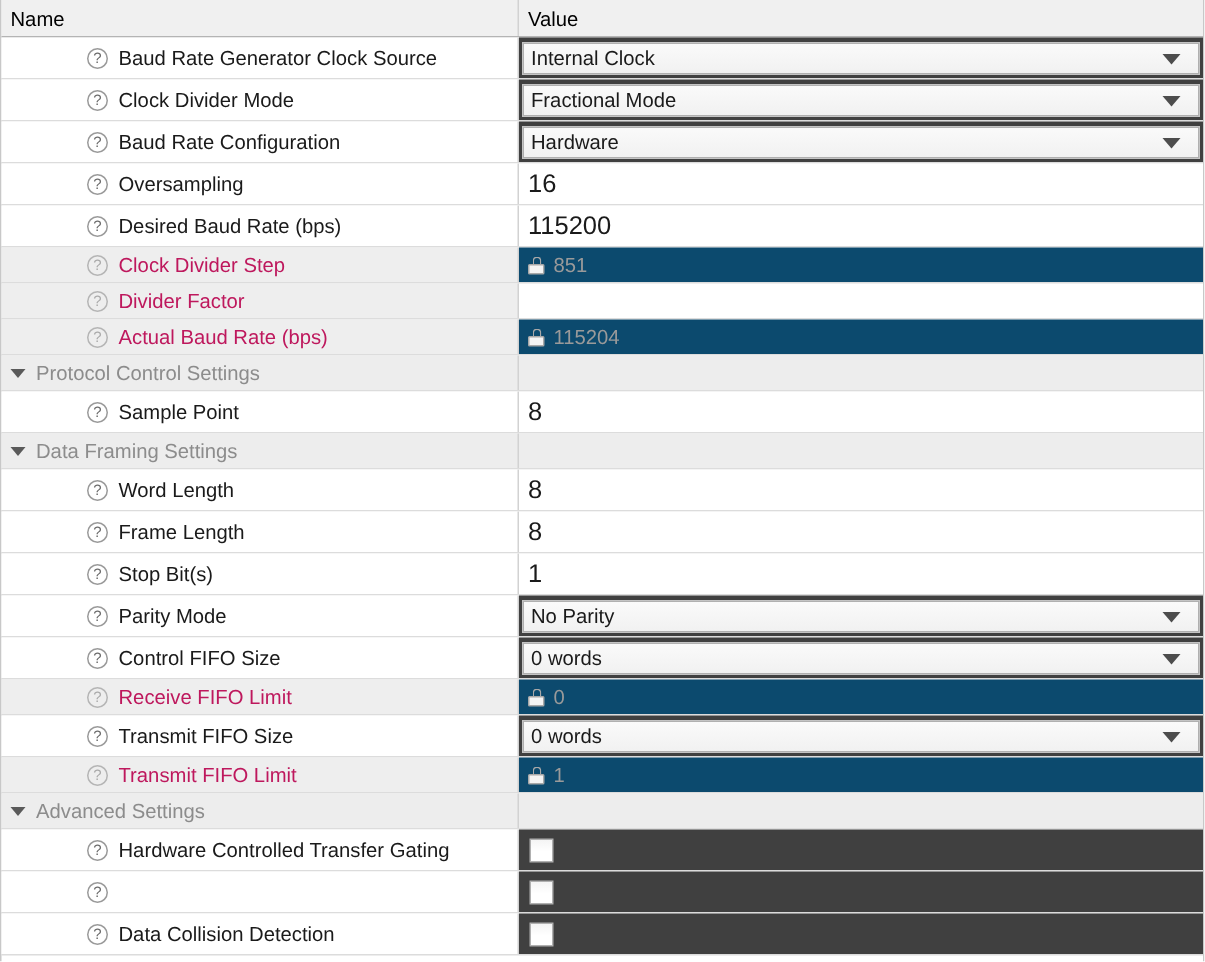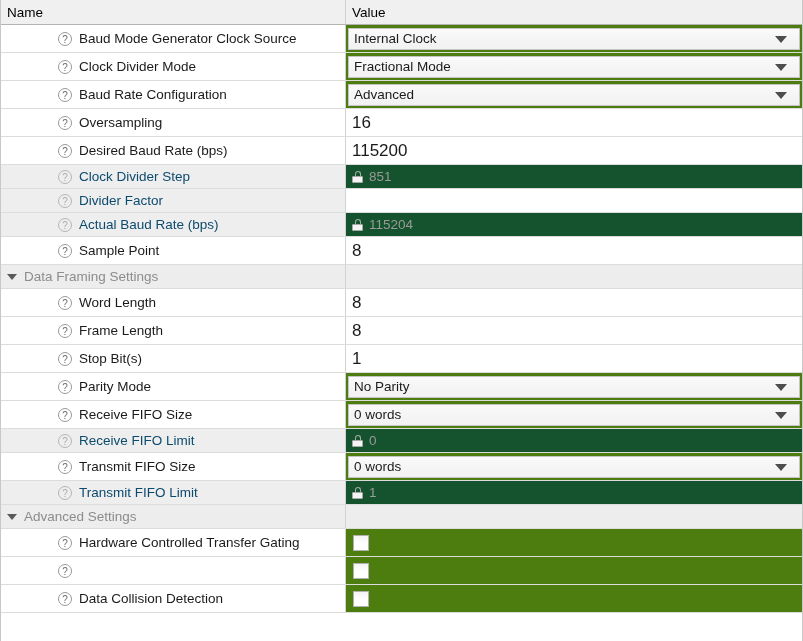--- a/index.html
+++ b/index.html
@@ -68,29 +68,29 @@
     border-right: 1px solid #d2d2d2;
     background: #ffffff;
     overflow: hidden;
     white-space: nowrap;
   }
   .cell-value {
     flex: 1 1 auto;
     box-sizing: border-box;
     display: flex;
     align-items: center;
-    background: #4d7c0f;
+    background: #404040;
     overflow: hidden;
     white-space: nowrap;
     position: relative;
   }
 
   
   .row.disabled .cell-name  { background: #eeeeee; }
-  .row.disabled .cell-value { background: #14532d; }
+  .row.disabled .cell-value { background: #0c4a6e; }
   .row.group .cell-name     { background: #ededed; }
   .row.group .cell-value    { background: #ededed; }
 
   
   .indent-item  { padding-left: 57px; }
   .indent-group { padding-left: 6px; }
 
   .tri {
     width: 11px;
     height: 11px;
@@ -118,21 +118,21 @@
     line-height: 13px;
     text-align: center;
     margin-right: 7px;
     flex: 0 0 auto;
     font-family: "Liberation Sans", sans-serif;
     box-sizing: border-box;
   }
   .row.disabled .qmark { border-color: #b5b5b5; color: #acacac; }
 
   .label-item  { color: #1a1a1a; font-size: 13.5px; }
-  .row.disabled .label-item { color: #0c4a6e; }
+  .row.disabled .label-item { color: #be185d; }
   .label-group { color: #8c8c8c; font-size: 13.5px; }
 
   
   .v-text {
     padding-left: 6px;
     color: #1a1a1a;
     font-size: 17px;
     width: 100%;
     box-sizing: border-box;
     background: #ffffff;
@@ -226,21 +226,21 @@
 
   <div class="header">
     <div class="hcell name">Name</div>
     <div class="hcell value">Value</div>
   </div>
 
   <div class="rows" id="rows">
       <div class="row">
         <div class="cell-name indent-item">
           <span class="qmark">?</span>
-          <span class="label-item">Baud Mode Generator Clock Source</span>
+          <span class="label-item">Baud Rate Generator Clock Source</span>
         </div>
         <div class="cell-value">
           <div class="v-combo">
             <span>Internal Clock</span>
             <span class="arrow"></span>
           </div>
         </div>
       </div>
       <div class="row">
         <div class="cell-name indent-item">
@@ -254,21 +254,21 @@
           </div>
         </div>
       </div>
       <div class="row">
         <div class="cell-name indent-item">
           <span class="qmark">?</span>
           <span class="label-item">Baud Rate Configuration</span>
         </div>
         <div class="cell-value">
           <div class="v-combo">
-            <span>Advanced</span>
+            <span>Hardware</span>
             <span class="arrow"></span>
           </div>
         </div>
       </div>
       <div class="row">
         <div class="cell-name indent-item">
           <span class="qmark">?</span>
           <span class="label-item">Oversampling</span>
         </div>
         <div class="cell-value">
@@ -306,20 +306,27 @@
         <div class="cell-name indent-item">
           <span class="qmark">?</span>
           <span class="label-item">Actual Baud Rate (bps)</span>
         </div>
         <div class="cell-value">
           <div class="v-locked">
             <span class="lock"></span>
             <span>115204</span>
           </div>
         </div>
+      </div>
+      <div class="row group">
+        <div class="cell-name indent-group">
+          <span class="tri"></span>
+          <span class="label-group">Protocol Control Settings</span>
+        </div>
+        <div class="cell-value"></div>
       </div>
       <div class="row">
         <div class="cell-name indent-item">
           <span class="qmark">?</span>
           <span class="label-item">Sample Point</span>
         </div>
         <div class="cell-value">
           <div class="v-text">8</div>
         </div>
       </div>
@@ -365,21 +372,21 @@
         <div class="cell-value">
           <div class="v-combo">
             <span>No Parity</span>
             <span class="arrow"></span>
           </div>
         </div>
       </div>
       <div class="row">
         <div class="cell-name indent-item">
           <span class="qmark">?</span>
-          <span class="label-item">Receive FIFO Size</span>
+          <span class="label-item">Control FIFO Size</span>
         </div>
         <div class="cell-value">
           <div class="v-combo">
             <span>0 words</span>
             <span class="arrow"></span>
           </div>
         </div>
       </div>
       <div class="row disabled compact">
         <div class="cell-name indent-item">

